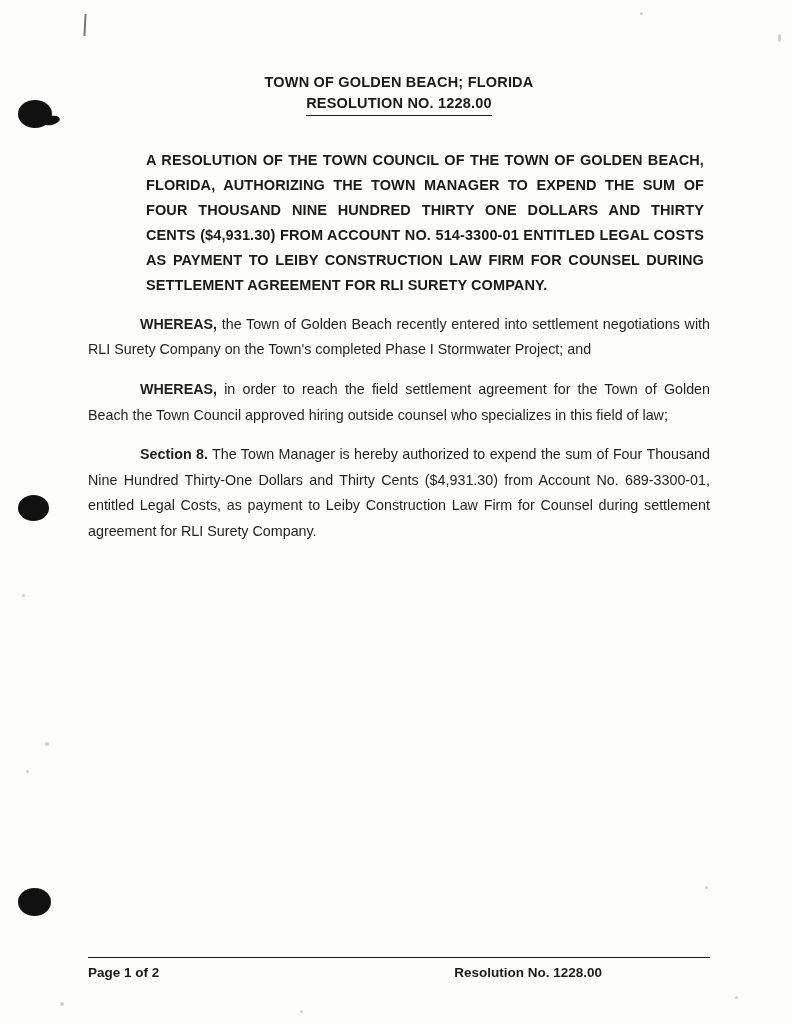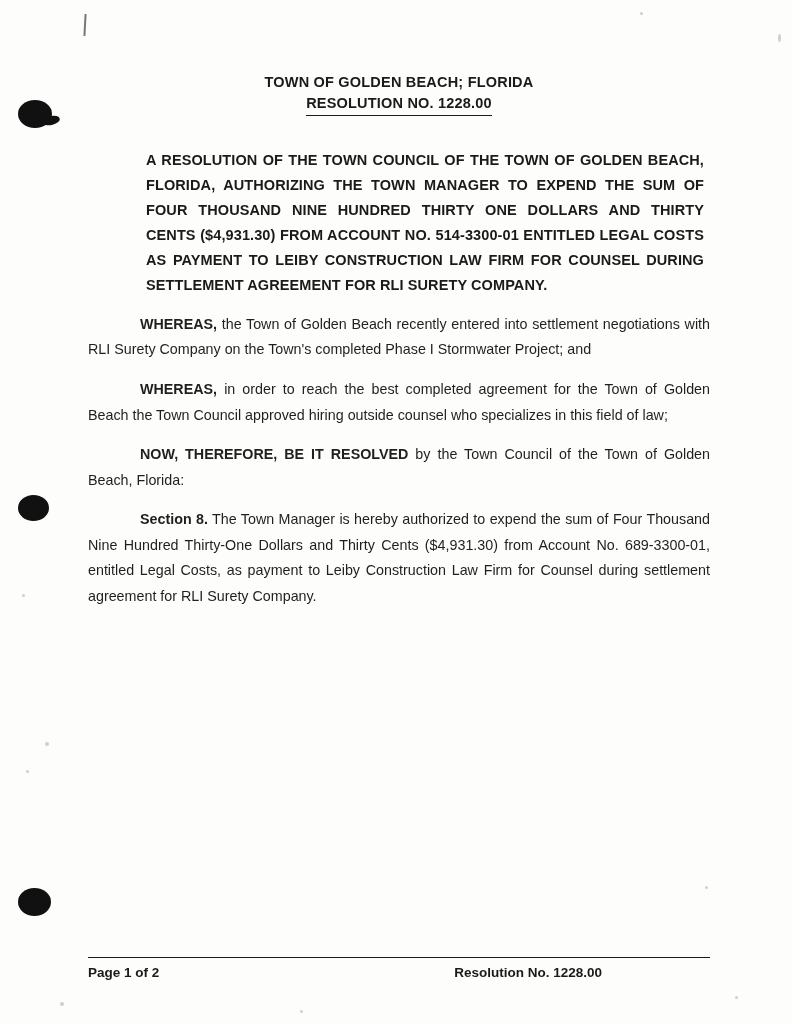--- a/index.html
+++ b/index.html
@@ -145,26 +145,23 @@
       <div><span class="line2">RESOLUTION NO. 1228.00</span></div>
     </div>
 
     <div class="preamble">A RESOLUTION OF THE TOWN COUNCIL OF THE TOWN OF GOLDEN BEACH, FLORIDA, AUTHORIZING THE TOWN MANAGER TO EXPEND THE SUM OF FOUR THOUSAND NINE HUNDRED THIRTY ONE DOLLARS AND THIRTY CENTS ($4,931.30) FROM ACCOUNT NO. 514-3300-01 ENTITLED LEGAL COSTS AS PAYMENT TO LEIBY CONSTRUCTION LAW FIRM FOR COUNSEL DURING SETTLEMENT AGREEMENT FOR RLI SURETY COMPANY.</div>
 
     <p class="para">
       <span class="indent"></span><span class="lead">WHEREAS,</span><span> the Town of Golden Beach recently entered into settlement negotiations with RLI Surety Company on the Town's completed Phase I Stormwater Project; and</span>
     </p>
 
     <p class="para">
-      <span class="indent"></span><span class="lead">WHEREAS,</span><span> in order to reach the best completed agreement for the Town of Golden Beach the Town Council approved hiring outside counsel who specializes in this field of law;</span>
+      <span class="indent"></span><span class="lead">WHEREAS,</span><span> in order to reach the field settlement agreement for the Town of Golden Beach the Town Council approved hiring outside counsel who specializes in this field of law;</span>
     </p>
 
-    <p class="para">
-      <span class="indent"></span><span class="lead">NOW, THEREFORE, BE IT RESOLVED</span><span> by the Town Council of the Town of Golden Beach, Florida:</span>
-    </p>
 
     <p class="para">
       <span class="indent"></span><span class="lead">Section 8.</span><span>  The Town Manager is hereby authorized to expend the sum of Four Thousand Nine Hundred Thirty-One Dollars and Thirty Cents ($4,931.30) from Account No. 689-3300-01, entitled Legal Costs, as payment to Leiby Construction Law Firm for Counsel during settlement agreement for RLI Surety Company.</span>
     </p>
 
   </div>
 
   <div class="footer">
     <div class="footer-rule"></div>
     <div class="footer-row">

